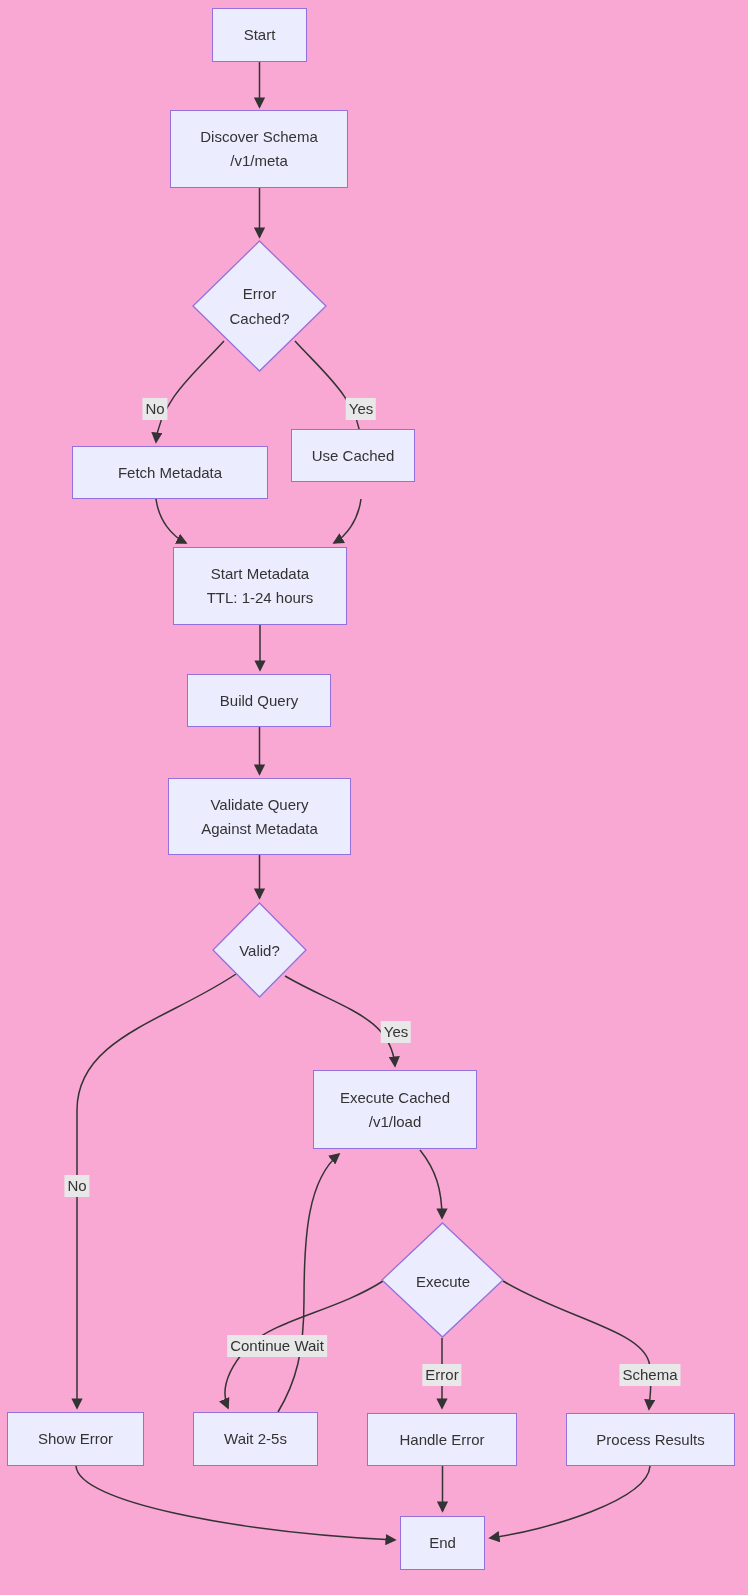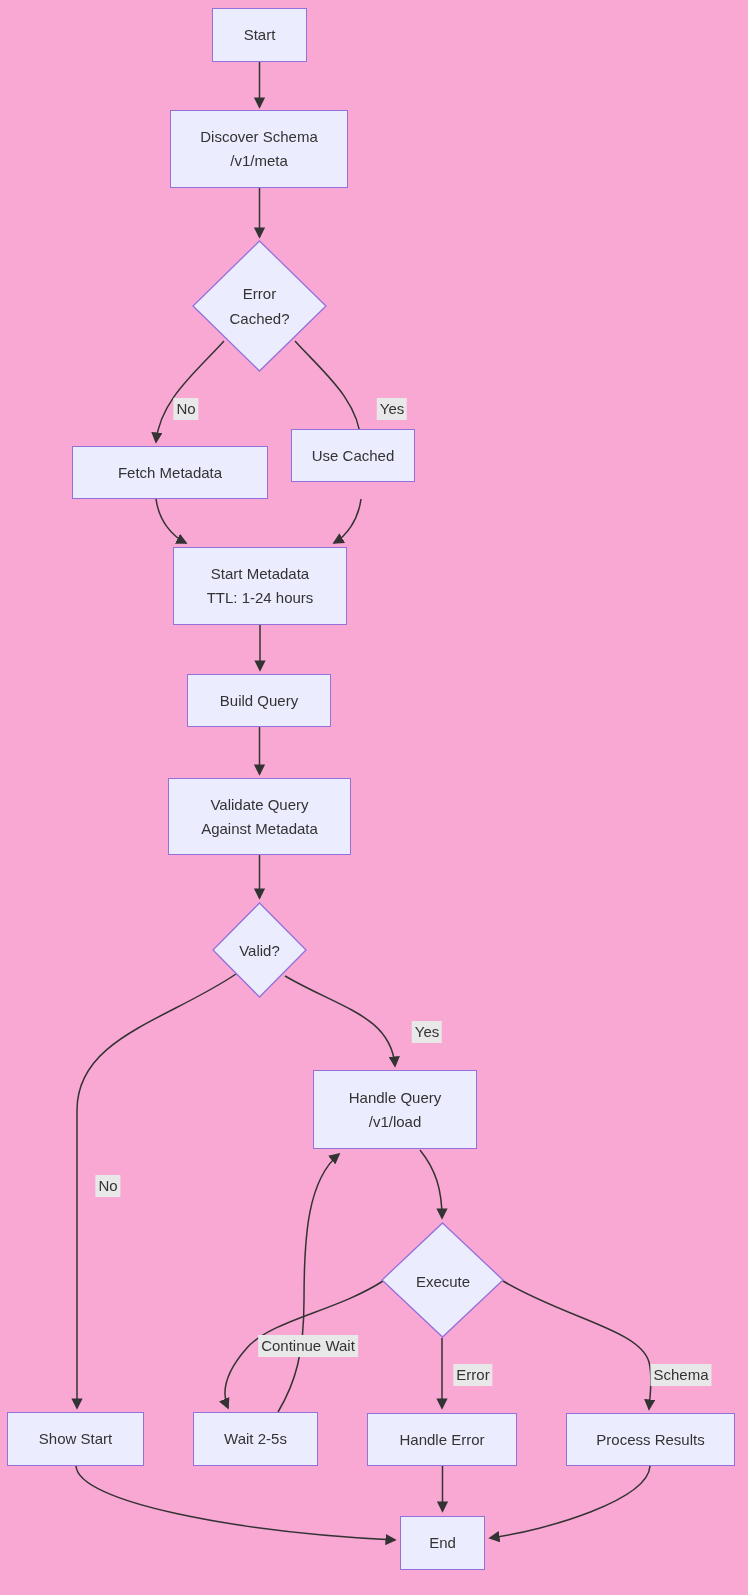--- a/index.html
+++ b/index.html
@@ -21,21 +21,21 @@
     text-align:center; font-size:15px; line-height:24px; color:var(--text,#333333);
   }
   .diamond-label {
     position:absolute; z-index:2; transform:translate(-50%,-50%);
     text-align:center; font-size:15px; line-height:25px; color:var(--text,#333333);
     white-space:nowrap;
   }
   .edge-label {
     position:absolute; z-index:3; transform:translate(-50%,-50%);
     background:var(--edge-label-bg,#e8e8e8); color:var(--text,#333333);
-    font-size:15px; line-height:20px; padding:1px 3px; white-space:nowrap;margin-left:31px;
+    font-size:15px; line-height:20px; padding:1px 3px; white-space:nowrap;
   }
 </style>
 </head>
 <body>
 
 <div class="canvas">
 
   <svg class="edges" width="748" height="1595" viewBox="0 0 748 1595">
     <defs>
       <marker id="arrowhead" viewBox="0 0 10 10" refX="8.5" refY="5" markerWidth="7.5" markerHeight="7.5" orient="auto">
@@ -93,26 +93,26 @@
   <div class="node" style="left:187px;top:674px;width:144px;height:53px">
     <span>Build Query</span>
   </div>
 
   <div class="node" style="left:168px;top:778px;width:183px;height:77px">
     <span>Validate Query</span>
     <span>Against Metadata</span>
   </div>
 
   <div class="node" style="left:313px;top:1070px;width:164px;height:79px">
-    <span>Handle Query</span>
+    <span>Execute Cached</span>
     <span>/v1/load</span>
   </div>
 
   <div class="node" style="left:7px;top:1412px;width:137px;height:54px">
-    <span>Show Start</span>
+    <span>Show Error</span>
   </div>
 
   <div class="node" style="left:193px;top:1412px;width:125px;height:54px">
     <span>Wait 2-5s</span>
   </div>
 
   <div class="node" style="left:367px;top:1413px;width:150px;height:53px">
     <span>Handle Error</span>
   </div>
 

